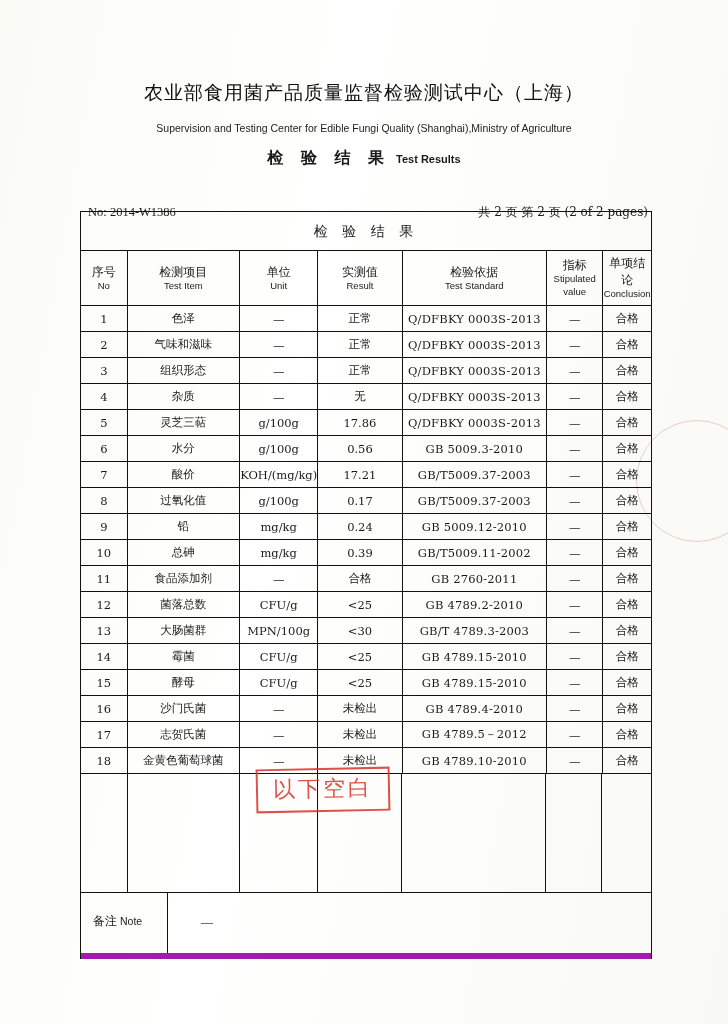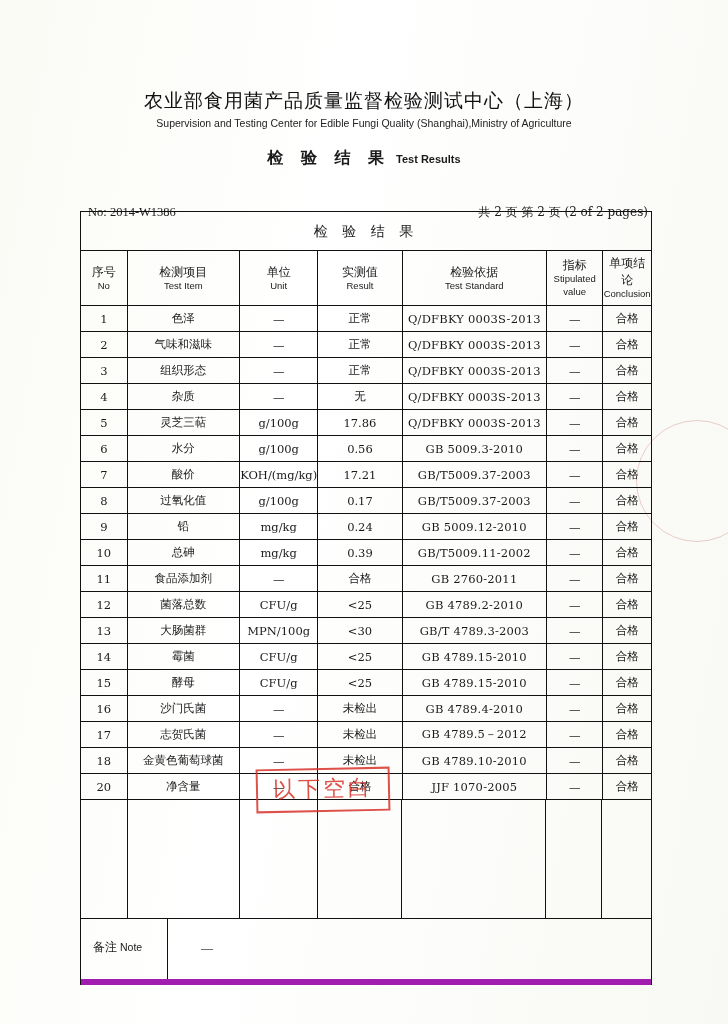--- a/index.html
+++ b/index.html
@@ -23,34 +23,34 @@
   }
   
   .scan-tint {
     position: absolute;
     inset: 0;
     background: linear-gradient(100deg, rgba(250,250,245,1) 0%, rgba(255,255,255,1) 40%, rgba(248,248,244,1) 100%);
     pointer-events: none;
   }
   .header {
     position: absolute;
-    top: 88px;
+    top: 80px;
     left: 0;
     width: 728px;
     text-align: center;
   }
   .org-cn {
     font-size: 19px;
     letter-spacing: 1px;
     color: #111;
     font-family: "DejaVu Serif", serif;
   }
   .org-en {
     font-size: 10.5px;
-    margin-top: 3px;
+    margin-top: 16px;
     color: #222;
     font-family: "Liberation Sans", sans-serif;
   }
   .doc-title {
     position: absolute;
     top: 148px;
     left: 0;
     width: 728px;
     text-align: center;
     font-size: 16px;
@@ -413,29 +413,20 @@
           </tr>
           <tr>
             <td class="num">18</td>
             <td class="item">金黄色葡萄球菌</td>
             <td class="unit">—</td>
             <td class="result">未检出</td>
             <td class="std">GB 4789.10-2010</td>
             <td class="stip">—</td>
             <td class="concl">合格</td>
           </tr>
-          <tr>
-            <td class="num">20</td>
-            <td class="item">净含量</td>
-            <td class="unit">—</td>
-            <td class="result">合格</td>
-            <td class="std">JJF 1070-2005</td>
-            <td class="stip">—</td>
-            <td class="concl">合格</td>
-          </tr>
         </tbody>
     </table>
 
     <div class="blank-area">
       <div style="position:relative;height:100%;">
         <span class="vline" style="left:46px"></span>
         <span class="vline" style="left:158px"></span>
         <span class="vline" style="left:236px"></span>
         <span class="vline" style="left:320px"></span>
         <span class="vline" style="left:464px"></span>

